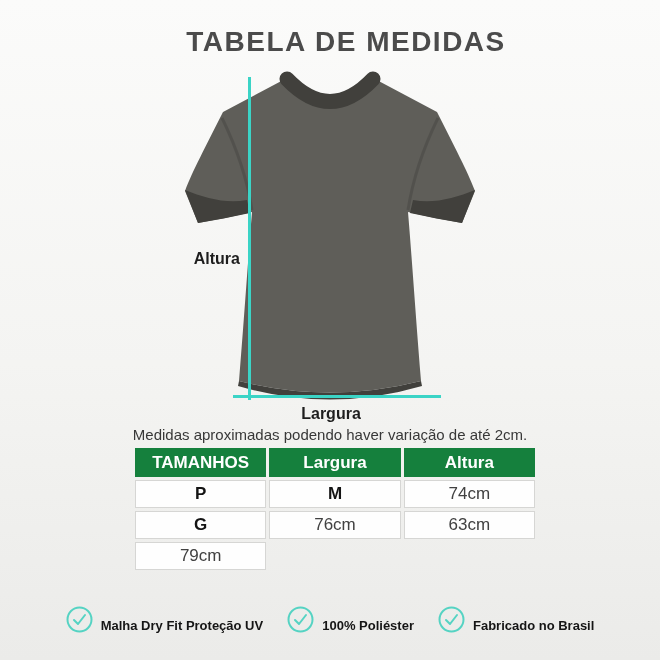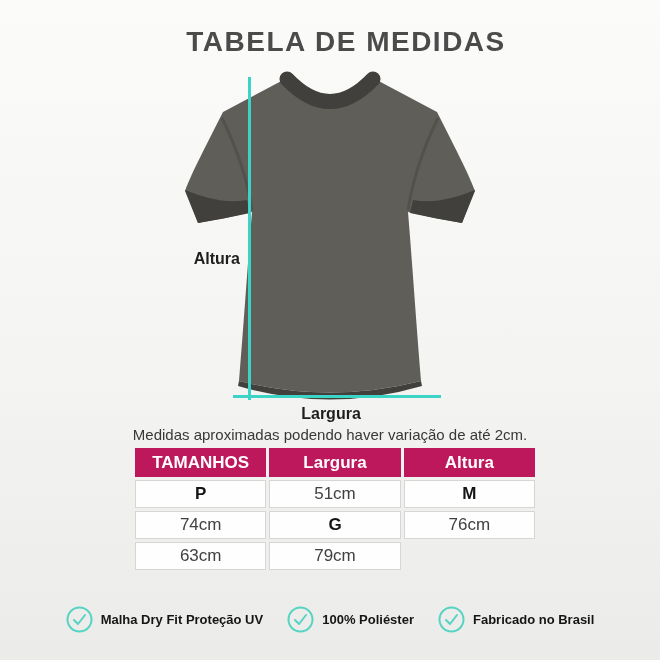--- a/index.html
+++ b/index.html
@@ -31,35 +31,35 @@
     position:absolute;top:426px;left:0;width:660px;text-align:center;
     font-size:15px;color:#383838;
   }
 
   .size-table{
     position:absolute;left:135px;top:448px;width:400px;
     display:grid;grid-template-columns:1fr 1fr 1fr;
     column-gap:3px;row-gap:3px;z-index:4;
   }
   .th{
-    background:#be185d;color:#ffffff;font-weight:bold;font-size:17px;
+    background:#15803d;color:#ffffff;font-weight:bold;font-size:17px;
     height:29px;display:flex;align-items:center;justify-content:center;
   }
   .td{
     background:#fefefe;border:1px solid #d6d6d4;
     height:26px;display:flex;align-items:center;justify-content:center;
     font-size:17px;color:#414141;
   }
   .td.size{font-weight:bold;color:#141414;}
 
   .features{
     position:absolute;top:606px;left:0;width:660px;
     display:flex;align-items:center;justify-content:center;gap:24px;
   }
-  .feature{display:flex;align-items:center;gap:8px;}
+  .feature{display:flex;align-items:flex-end;gap:8px;}
   .check-icon{width:27px;height:27px;flex:0 0 auto;}
   .feature-label{font-size:13px;font-weight:bold;color:#151515;white-space:nowrap;}
 </style>
 </head>
 <body>
 
 <div class="stage">
 
   <div class="title">TABELA DE MEDIDAS</div>
 
@@ -93,21 +93,20 @@
   <div class="lbl lbl-largura">Largura</div>
 
   <div class="note">Medidas aproximadas podendo haver variação de até 2cm.</div>
 
   <div class="size-table">
     <div class="th">TAMANHOS</div>
     <div class="th">Largura</div>
     <div class="th">Altura</div>
 
     <div class="td size">P</div>
-    <div class="td">51cm</div>
 
     <div class="td size">M</div>
     <div class="td">74cm</div>
 
     <div class="td size">G</div>
     <div class="td">76cm</div>
 
     <div class="td">63cm</div>
     <div class="td">79cm</div>
   </div>

